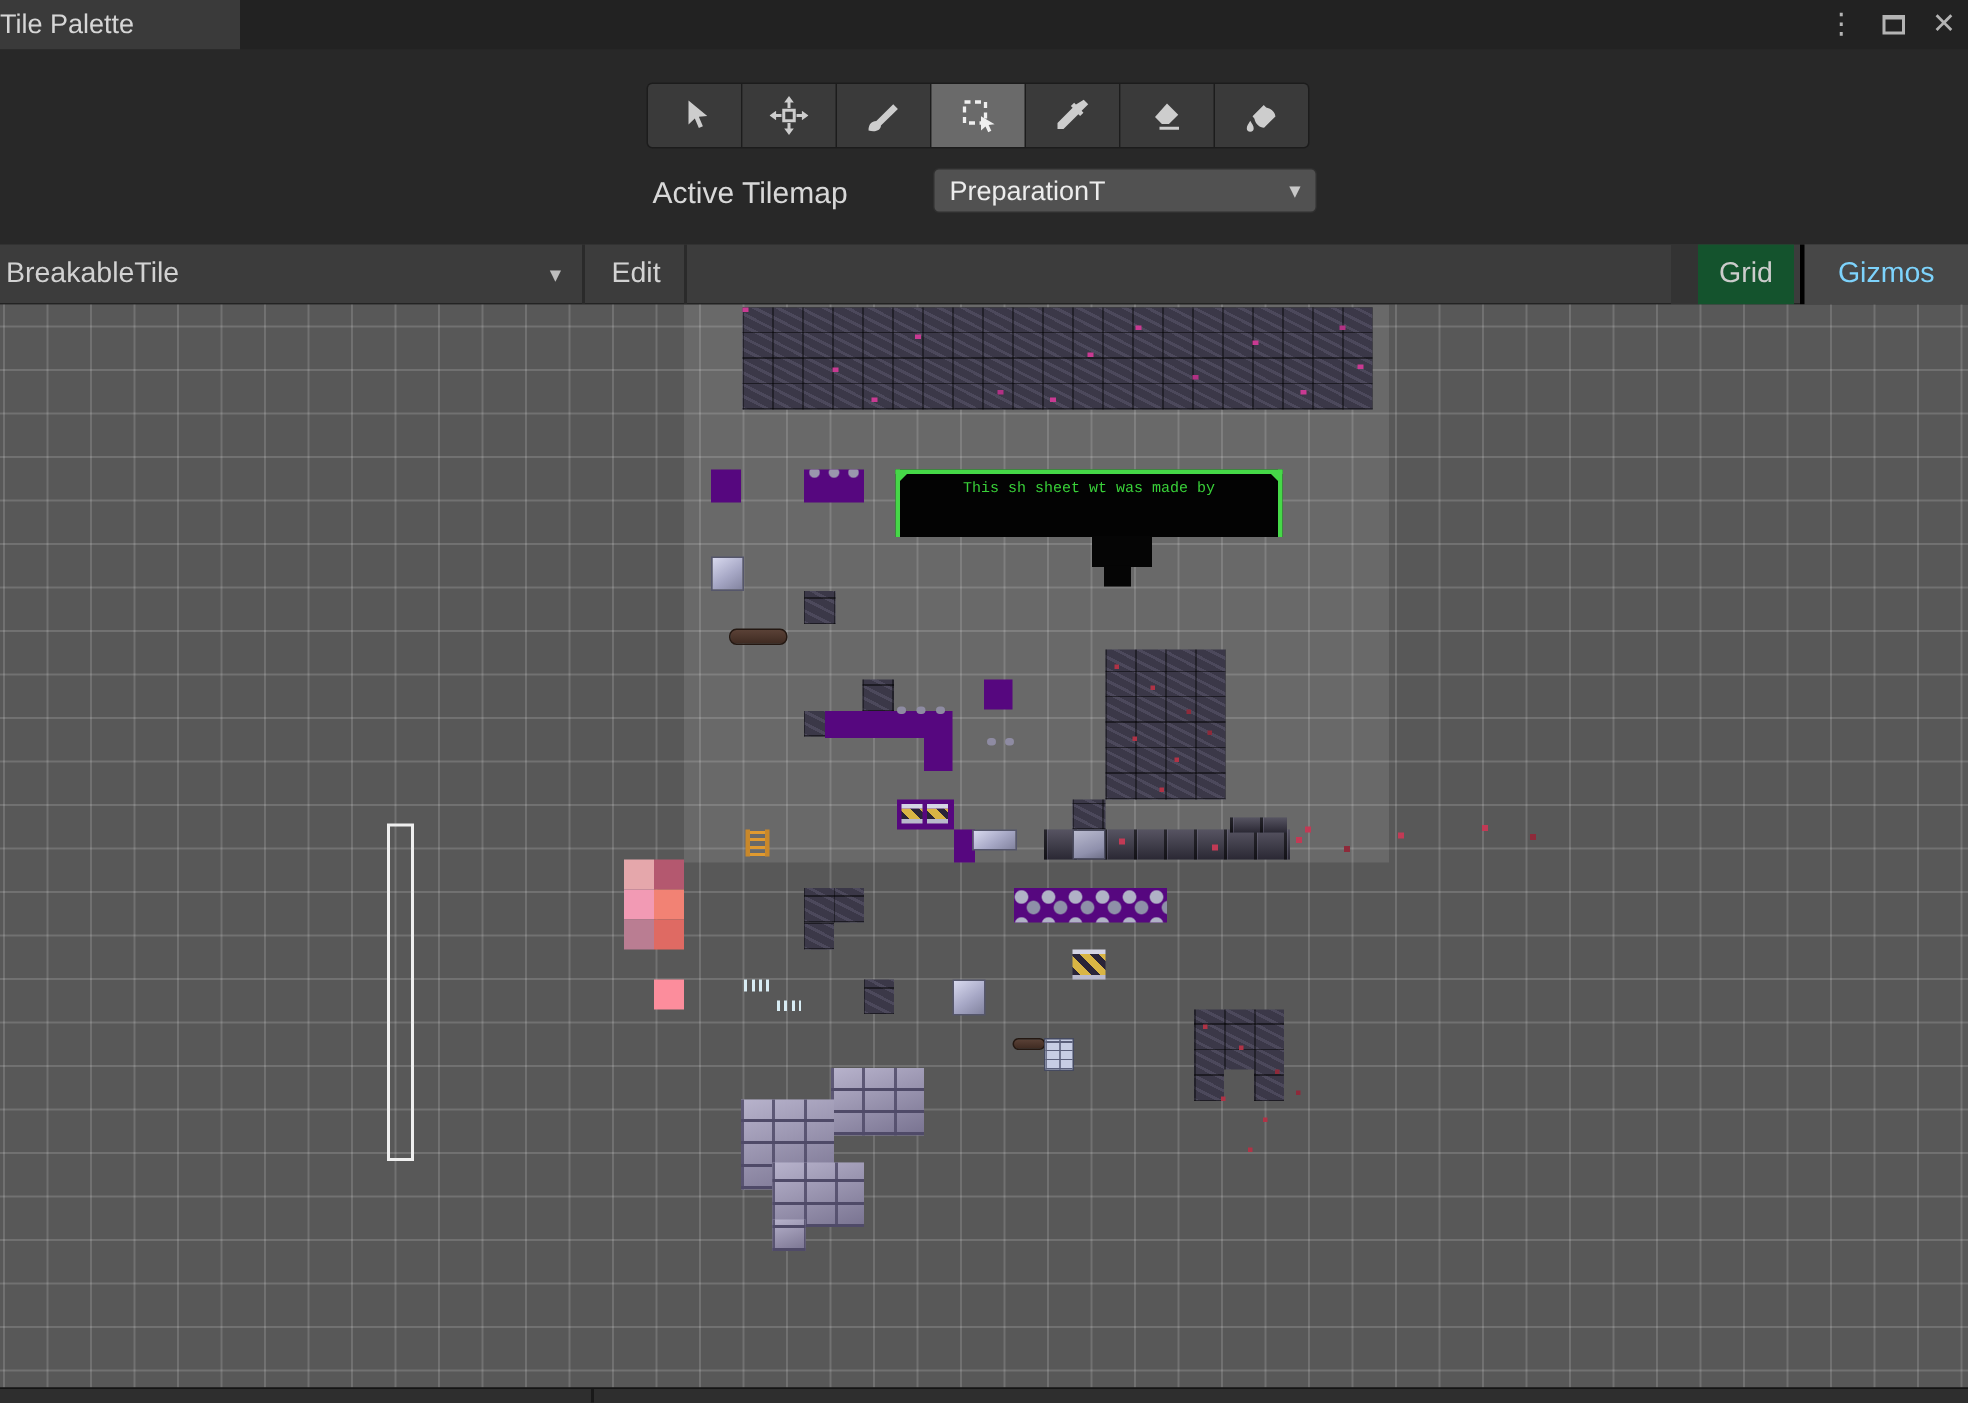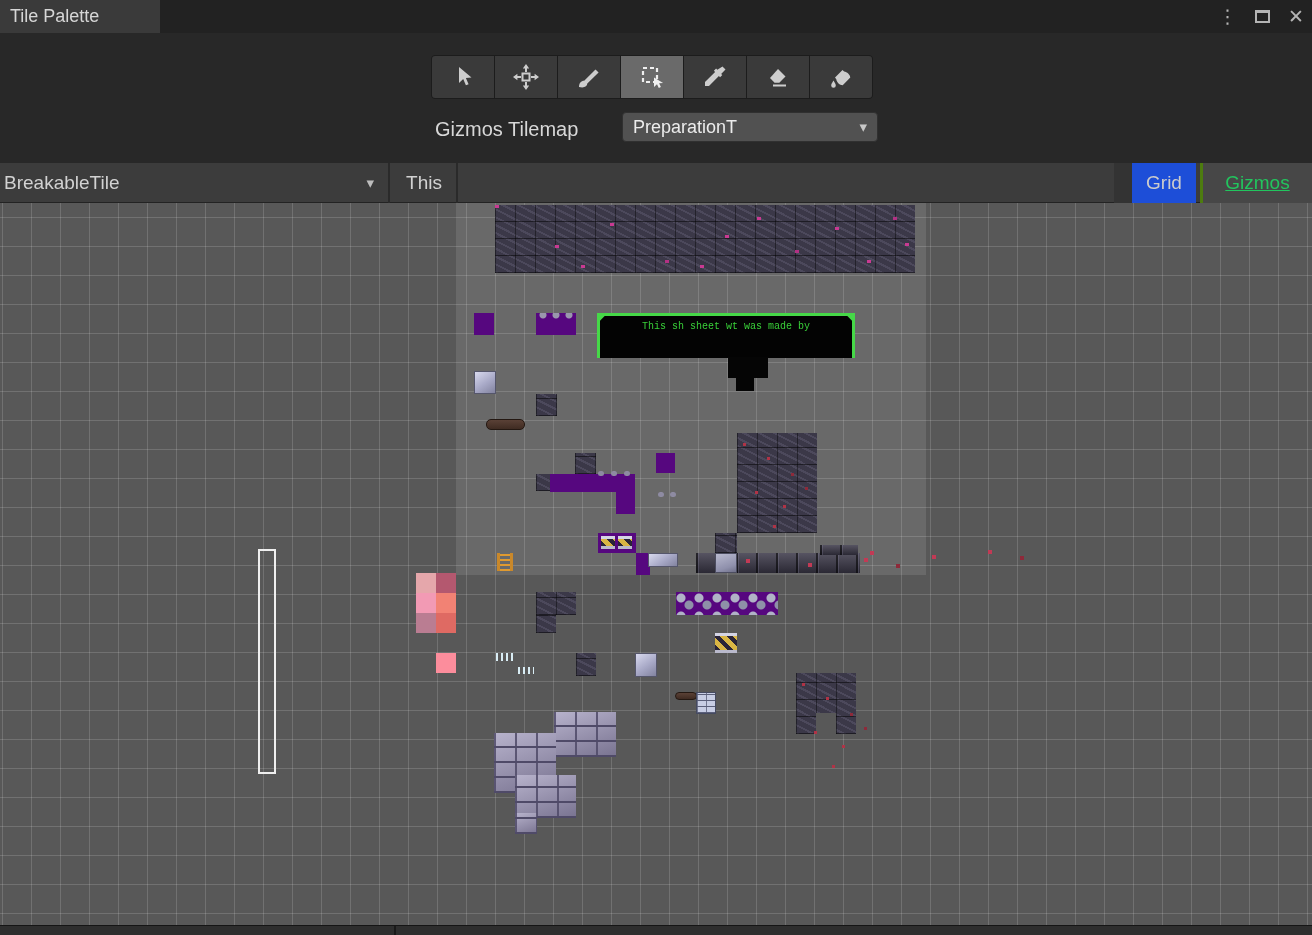--- a/index.html
+++ b/index.html
@@ -2,21 +2,21 @@
 <html><head>
 <meta charset="utf-8">
 <style>
   html,body{margin:0;padding:0;background:#262626;width:1312px;height:935px;overflow:hidden;
     font-family:"Liberation Sans",sans-serif;-webkit-font-smoothing:antialiased;}
   .window{position:relative;width:1312px;height:935px;background:#282828;}
 
   
   .titlebar{position:absolute;left:0;top:0;width:100%;height:33px;background:#222222;}
   .tab{position:absolute;left:0;top:0;width:160px;height:33px;background:#3a3a3a;
-       display:flex;align-items:center;padding-left:10px;box-sizing:border-box;}
+       display:flex;align-items:center;box-sizing:border-box;}
   .tab span{color:#d6d6d6;font-size:18px;}
   .win-controls{position:absolute;right:8px;top:0;height:33px;display:flex;align-items:center;gap:18px;}
   .kebab{color:#b4b4b4;font-size:19px;line-height:1;letter-spacing:0;cursor:default;}
   .maxbox{width:15px;height:13px;border:2px solid #b4b4b4;border-top-width:3px;box-sizing:border-box;}
   .closex{color:#b4b4b4;font-size:19px;line-height:1;}
 
   
   .toolzone{position:absolute;left:0;top:33px;width:100%;height:130px;background:#282828;}
   .toolstrip{position:absolute;left:431px;top:22px;display:flex;background:#1c1c1c;border:1px solid #1c1c1c;border-radius:4px;overflow:hidden;}
   .toolbtn{width:62px;height:42px;background:#3a3a3a;display:flex;align-items:center;justify-content:center;border-right:1px solid #1c1c1c;}
@@ -30,24 +30,24 @@
   .dropdown .caret{margin-left:auto;color:#c8c8c8;font-size:15px;}
 
   
   .palettebar{position:absolute;left:0;top:163px;width:100%;height:40px;background:#3c3c3c;border-bottom:1px solid #232323;box-sizing:border-box;}
   .pal-dd{position:absolute;left:0;top:0;width:390px;height:40px;display:flex;align-items:center;padding:0 14px 0 4px;
     box-sizing:border-box;color:#d2d2d2;font-size:19px;border-right:2px solid #2a2a2a;}
   .pal-dd .caret{margin-left:auto;color:#bdbdbd;font-size:15px;}
   .edit-btn{position:absolute;left:392px;top:0;width:66px;height:40px;display:flex;align-items:center;justify-content:center;
     color:#d2d2d2;font-size:19px;border-right:2px solid #2a2a2a;box-sizing:border-box;}
   .right-notch{position:absolute;right:180px;top:0;width:18px;height:40px;background:#333333;}
-  .grid-btn{position:absolute;right:116px;top:0;width:64px;height:40px;background:#1d4ed8;display:flex;align-items:center;
+  .grid-btn{position:absolute;right:116px;top:0;width:64px;height:40px;background:#14532d;display:flex;align-items:center;
     justify-content:center;color:#cccccc;font-size:19px;}
   .gizmos-btn{position:absolute;right:0;top:0;width:112px;height:40px;background:#474747;display:flex;align-items:center;
-    justify-content:center;color:#22c55e;font-size:19px;border-left:3px solid #4d7c0f;box-sizing:border-box;text-decoration:underline;}
+    justify-content:center;color:#7dd3fc;font-size:19px;border-left:3px solid #000000;box-sizing:border-box;}
 
   
   .canvas{position:absolute;left:0;top:203px;width:1312px;height:722px;background-color:#585858;
     background-image:linear-gradient(rgba(255,255,255,.15) 1px,transparent 1px),
                      linear-gradient(90deg,rgba(255,255,255,.15) 1px,transparent 1px);
     background-size:29px 29px;background-position:2px 14px;overflow:hidden;}
   .tile{position:absolute;box-sizing:border-box;}
   .t-lightzone{background:rgba(255,255,255,.10);}
 
   
@@ -183,34 +183,34 @@
       <div class="toolbtn">
         <span>
           <svg width="26" height="26" viewBox="0 0 26 26">
             <path d="M7 13.5L14.5 6l1.6 1.6c3 .5 5.9 3 6.2 6l-7.6 7.6c-3 0-5.9-2.8-6.4-6z" fill="#cdcdcd"></path>
             <path d="M5.5 16.5c-1.2 2.2-2.3 3.4-2.3 5a2.3 2.3 0 004.6 0c0-1.6-1.1-2.8-2.3-5z" fill="#cdcdcd"></path>
           </svg>
         </span>
       </div>
     </div>
     <div class="activerow">
-      <span class="atl">Gizmos Tilemap</span>
+      <span class="atl">Active Tilemap</span>
       <div class="dropdown">
         <span>PreparationT</span>
         <span class="caret">▾</span>
       </div>
     </div>
   </div>
 
   <div class="palettebar">
     <div class="pal-dd">
       <span>BreakableTile</span>
       <span class="caret">▾</span>
     </div>
-    <div class="edit-btn">This</div>
+    <div class="edit-btn">Edit</div>
     <div class="right-notch"></div>
     <div class="grid-btn">Grid</div>
     <div class="gizmos-btn">Gizmos</div>
   </div>
 
   <div class="canvas">
       <div class="tile t-lightzone" style="left: 456px; top: 0px; width: 470px; height: 372px;"></div>
       <div class="tile t-brickstrip" style="left: 495px; top: 2px; width: 420px; height: 68px;"></div>
       <div class="tile t-purple" style="left: 474px; top: 110px; width: 20px; height: 22px;"></div>
       <div class="tile t-purplebumps" style="left: 536px; top: 110px; width: 40px; height: 22px;"></div>

